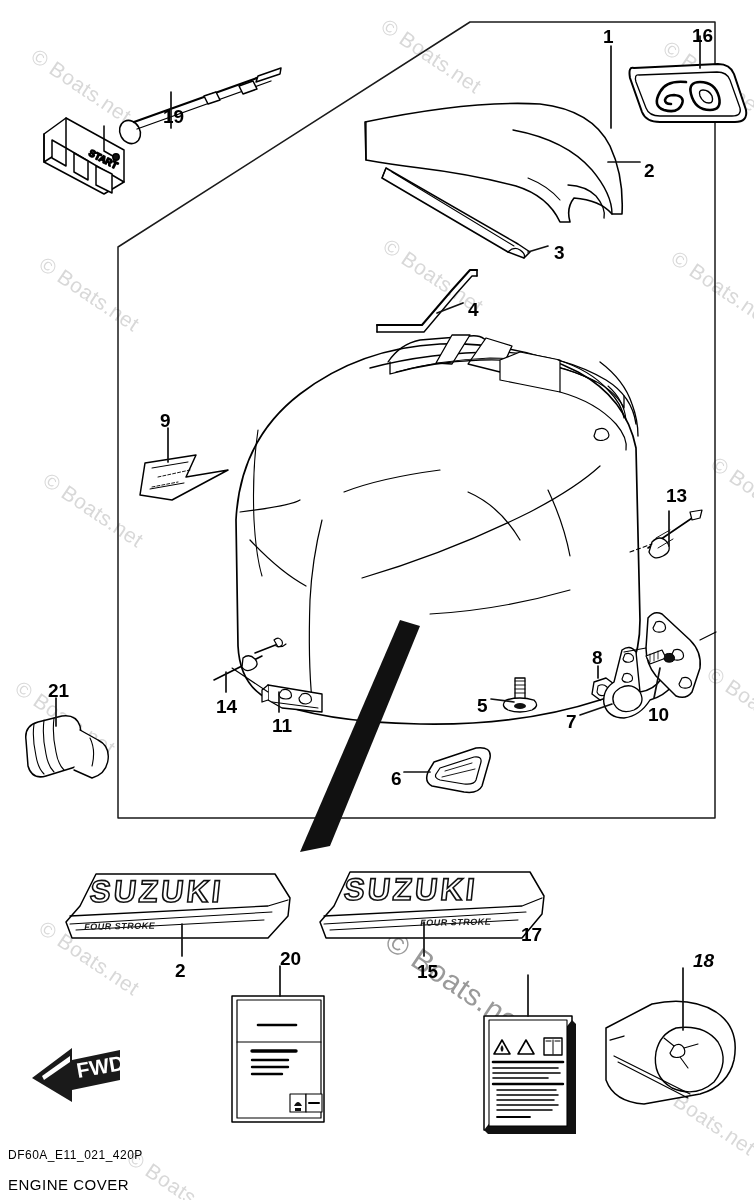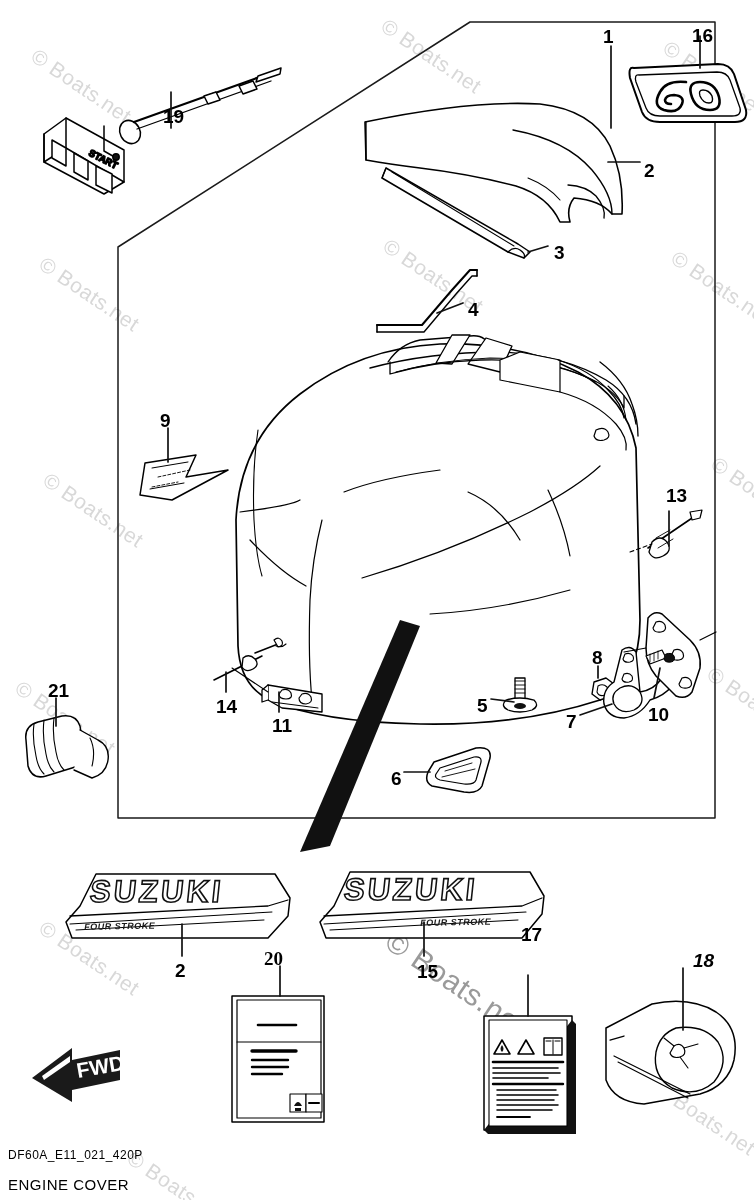--- a/index.html
+++ b/index.html
@@ -388,21 +388,21 @@
       <div class="callout" style="left: 648px; top: 705px;">10</div>
       <div class="callout" style="left: 272px; top: 716px;">11</div>
       <div class="callout" style="left: 216px; top: 697px;">14</div>
       <div class="callout" style="left: 666px; top: 486px;">13</div>
       <div class="callout" style="left: 175px; top: 961px;">2</div>
       <div class="callout" style="left: 417px; top: 962px;">15</div>
       <div class="callout" style="left: 692px; top: 18px; margin-top: 8px;">16</div>
       <div class="callout" style="left: 521px; top: 925px;">17</div>
       <div class="callout" style="left: 693px; top: 951px; font-style: italic;">18</div>
       <div class="callout" style="left: 163px; top: 75px; margin-top: 32px;">19</div>
-      <div class="callout" style="left: 264px; top: 949px; font-family: Liberation Serif, serif;">20</div>
+      <div class="callout" style="left: 280px; top: 949px;">20</div>
       <div class="callout" style="left: 48px; top: 681px;">21</div>
     </div>
 
   <div class="footer-code">DF60A_E11_021_420P</div>
   <div class="footer-name">ENGINE COVER</div>
 
 <div style="position: absolute; left: 92px; top: 874px; font-family: &quot;Liberation Sans&quot;, sans-serif; font-size: 31px; font-weight: bold; letter-spacing: 3px; white-space: nowrap; color: rgb(255, 255, 255); -webkit-text-stroke: 1.6px rgb(17, 17, 17); transform: skewX(-6deg) rotate(0deg); transform-origin: left top;">SUZUKI</div>
     <div style="position: absolute; left: 346px; top: 872px; font-family: &quot;Liberation Sans&quot;, sans-serif; font-size: 31px; font-weight: bold; letter-spacing: 3px; white-space: nowrap; color: rgb(255, 255, 255); -webkit-text-stroke: 1.6px rgb(17, 17, 17); transform: skewX(-6deg) rotate(0deg); transform-origin: left top;">SUZUKI</div>
     <div style="position: absolute; left: 84px; top: 922px; font-family: &quot;Liberation Sans&quot;, sans-serif; font-size: 9px; font-style: italic; font-weight: bold; letter-spacing: 0.5px; white-space: nowrap; color: rgb(26, 26, 26); transform: rotate(-1.2deg); transform-origin: left top;">FOUR STROKE</div>
     <div style="position: absolute; left: 420px; top: 918px; font-family: &quot;Liberation Sans&quot;, sans-serif; font-size: 9px; font-style: italic; font-weight: bold; letter-spacing: 0.5px; white-space: nowrap; color: rgb(26, 26, 26); transform: rotate(-1.2deg); transform-origin: left top;">FOUR STROKE</div>

